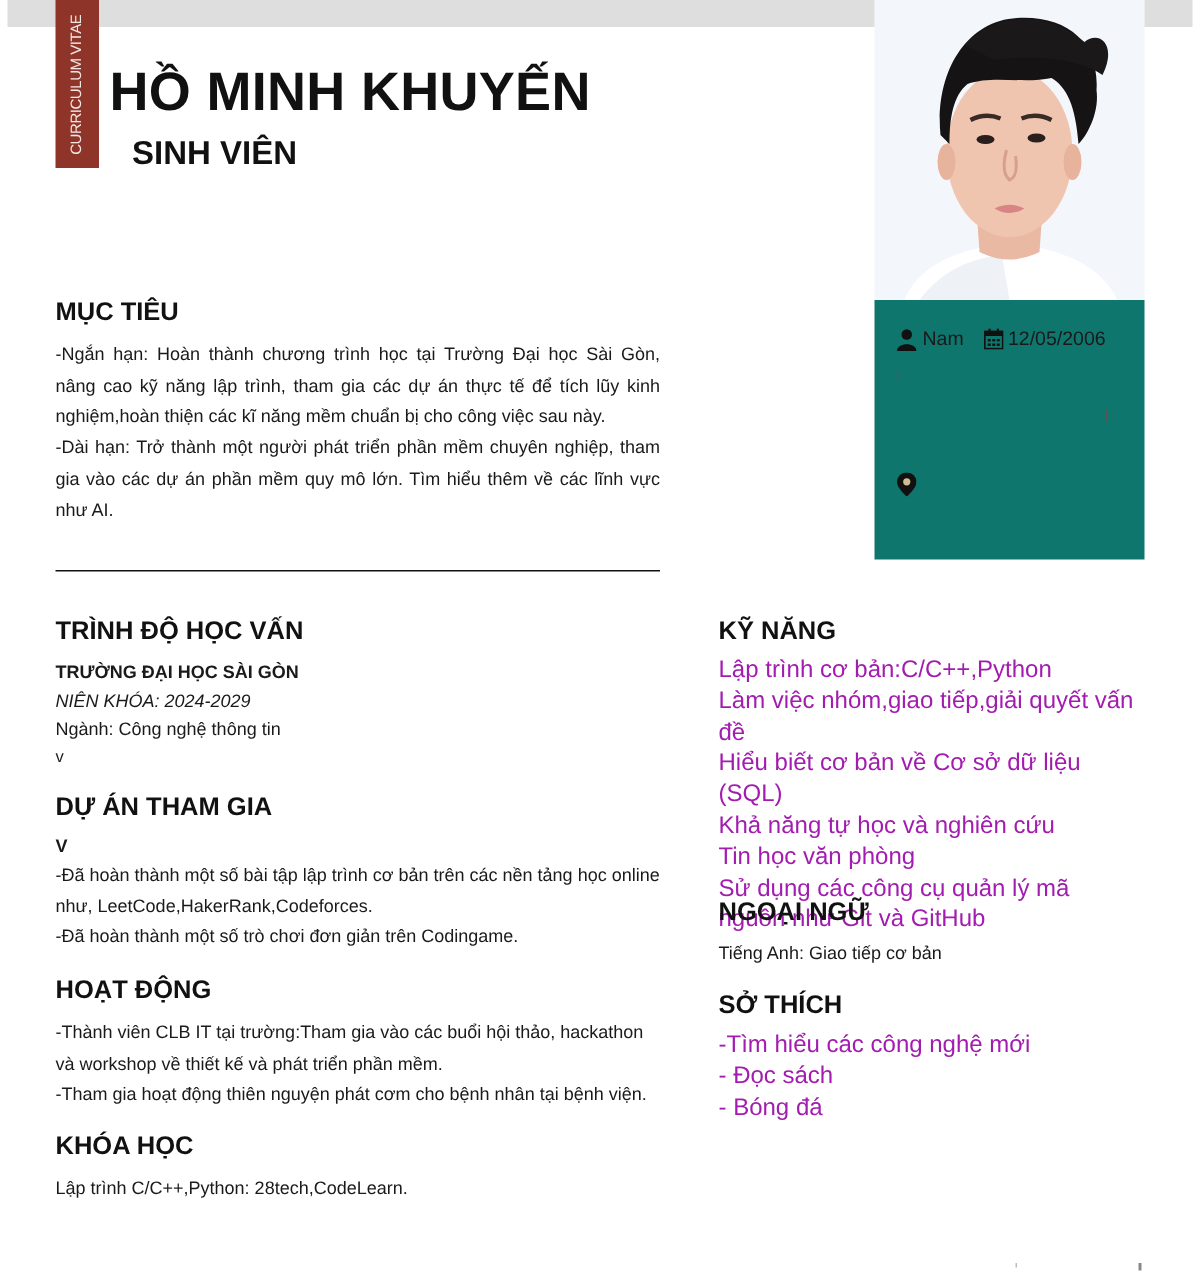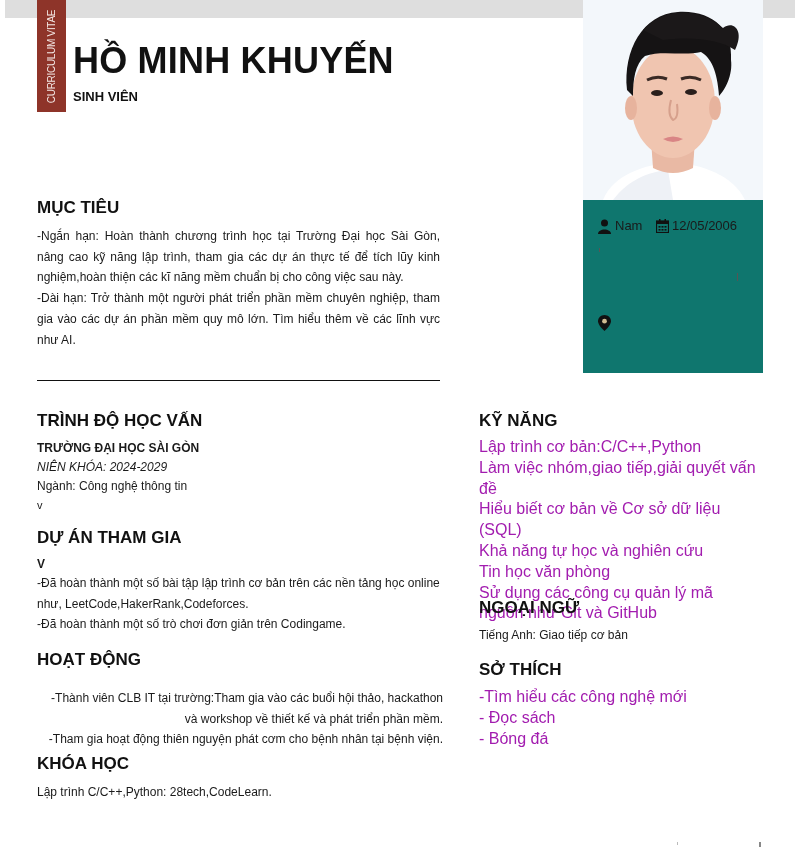--- a/index.html
+++ b/index.html
@@ -4,21 +4,21 @@
 <style>
   html, body { margin:0; padding:0; background:#ffffff; }
   body { width:800px; height:858px; position:relative; overflow:hidden;
          font-family:"Liberation Sans", "DejaVu Sans", sans-serif; color:#111; }
   .top-strip { position:absolute; left:5px; top:0; width:790px; height:18px; background:#dedede; }
   .ribbon { position:absolute; left:37px; top:0; width:29px; height:112px; background:#8e3429;
             display:flex; align-items:center; justify-content:center; }
   .ribbon span { color:#f3e6e3; font-size:10px; letter-spacing:-0.3px; white-space:nowrap;
                  transform:rotate(-90deg); display:block; font-stretch:condensed; }
   .name { position:absolute; left:73px; top:40px; font-size:36px; font-weight:bold; color:#111; letter-spacing:0.2px; }
-  .role { position:absolute; left:73px; top:89px; font-size:13px; font-weight:bold; color:#111; }
+  .role { position:absolute; left:88px; top:89px; font-size:22px; font-weight:bold; color:#111; }
 
   .photo { position:absolute; left:583px; top:0; width:180px; height:200px; background:#f4f8fb; overflow:hidden; }
   .info-box { position:absolute; left:583px; top:200px; width:180px; height:173px; background:#0f766e; }
   .info-row { position:absolute; display:flex; align-items:flex-start; font-size:13px; color:#1a1a1a; }
   .info-row svg { flex:none; }
   .tick { position:absolute; width:1px; background:#555; }
 
   .section-h { position:absolute; font-size:17px; font-weight:bold; color:#111; }
   .para { position:absolute; font-size:12px; line-height:20.7px; color:#1a1a1a; text-align:justify; }
   .para p { margin:0; }
@@ -115,21 +115,21 @@
 <div class="line12" style="left:37px; top:499px; font-size:11px;">v</div>
 
 <div class="section-h" style="left:37px; top:528px;">DỰ ÁN THAM GIA</div>
 <div class="line12" style="left:37px; top:557px; font-weight:bold;">V</div>
 <div class="para" style="left:37px; top:573px; width:403px; text-align:left;">
   <p>-Đã hoàn thành một số bài tập lập trình cơ bản trên các nền tảng học online như, LeetCode,HakerRank,Codeforces.</p>
   <p>-Đã hoàn thành một số trò chơi đơn giản trên Codingame.</p>
 </div>
 
 <div class="section-h" style="left:37px; top:650px;">HOẠT ĐỘNG</div>
-<div class="para" style="left:37px; top:678px; width:406px; text-align:right;margin-top:10px;">
+<div class="para" style="left:37px; top:678px; width:406px; text-align:left;">
   <p>-Thành viên CLB IT tại trường:Tham gia vào các buổi hội thảo, hackathon và workshop về thiết kế và phát triển  phần mềm.</p>
   <p>-Tham gia hoạt động thiên nguyện phát cơm cho bệnh nhân tại bệnh viện.</p>
 </div>
 
 <div class="section-h" style="left:37px; top:754px;">KHÓA HỌC</div>
 <div class="line12" style="left:37px; top:785px;">Lập trình C/C++,Python: 28tech,CodeLearn.</div>
 
 <div class="section-h" style="left:479px; top:411px;">KỸ NĂNG</div>
 <div class="list" style="left:479px; top:437px; width:280px;">
   <div>Lập trình cơ bản:C/C++,Python</div>

